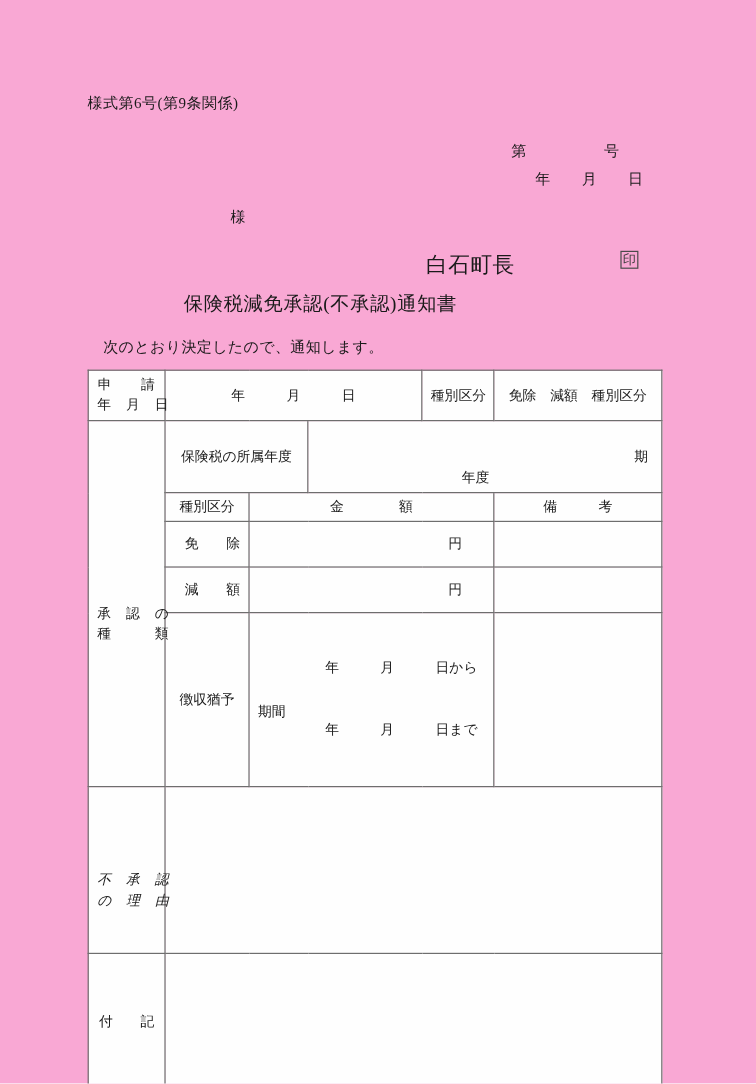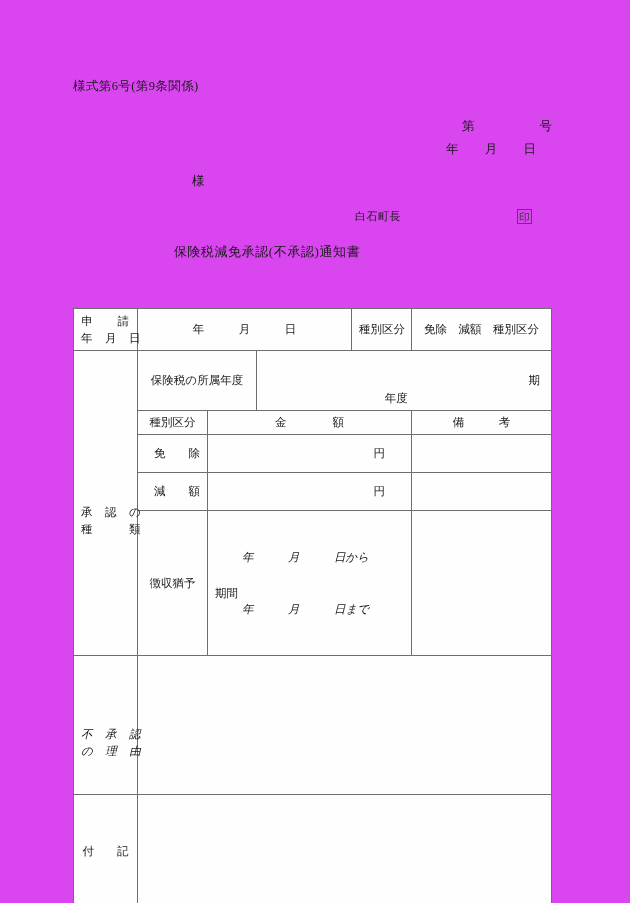--- a/index.html
+++ b/index.html
@@ -11,35 +11,35 @@
     width: 630px;
     height: 903px;
     position: relative;
     font-family: "Liberation Serif", "DejaVu Serif", serif;
     color: #1a1a1a;
     overflow: hidden;
   }
   .page {
     position: absolute;
     inset: 0;
-    background: #d946ef;
+    background: #f9a8d4;
   }
 
   
   .form-no {
     position: absolute;
     left: 73px;
     top: 78px;
     font-size: 12.5px;
     letter-spacing: 0.4px;
     white-space: nowrap;
   }
   .doc-number {
     position: absolute;
-    left: 462px;
+    left: 426px;
     top: 118px;
     font-size: 12.5px;
     white-space: nowrap;
     letter-spacing: 0.4px;
   }
   .doc-date {
     position: absolute;
     left: 446px;
     top: 141px;
     font-size: 12.5px;
@@ -50,21 +50,21 @@
     position: absolute;
     left: 192px;
     top: 173px;
     font-size: 12.5px;
     white-space: nowrap;
   }
   .issuer {
     position: absolute;
     left: 355px;
     top: 209px;
-    font-size: 11px;
+    font-size: 18px;
     white-space: nowrap;
     letter-spacing: 0.5px;
   }
   .seal-box {
     position: absolute;
     left: 517px;
     top: 209px;
     width: 15px;
     height: 15px;
     border: 1px solid #4a4a4a;
@@ -73,21 +73,21 @@
     text-align: center;
     color: #3c3c3c;
     box-sizing: border-box;
   }
   .doc-title {
     position: absolute;
     left: 0;
     top: 243px;
     width: 534px;
     text-align: center;
-    font-size: 13px;
+    font-size: 16px;
     letter-spacing: 0.6px;
   }
   .lead-text {
     position: absolute;
     left: 86px;
     top: 281px;
     font-size: 12.5px;
     letter-spacing: 0.3px;
     white-space: nowrap;
   }
@@ -143,24 +143,24 @@
     padding: 3px 7px;
     box-sizing: border-box;
   }
   .period-label {
     white-space: nowrap;
     padding-right: 4px;
     margin-top: 20px;
   }
   .period-dates {
     flex: 1;
+    text-align: right;
     line-height: 1.5;
     white-space: pre;
     padding-right: 6px;
-    font-style: italic;
   }
   .amount-cell {
     text-align: right;
     padding-right: 26px;
   }
   .nowrap { white-space: nowrap; }
 </style>
 </head>
 <body>
 
@@ -171,20 +171,21 @@
   <div class="doc-number">第　　　　　号</div>
   <div class="doc-date">年　　月　　日</div>
 
   <div class="addressee">様</div>
 
   <div class="issuer">白石町長</div>
   <div class="seal-box">印</div>
 
   <div class="doc-title">保険税減免承認(不承認)通知書</div>
 
+  <div class="lead-text">次のとおり決定したので、通知します。</div>
 
   <table class="form-table">
     <colgroup>
       <col style="width:64px">
       <col style="width:70px">
       <col style="width:49px">
       <col style="width:95px">
       <col style="width:60px">
       <col style="width:140px">
     </colgroup>

